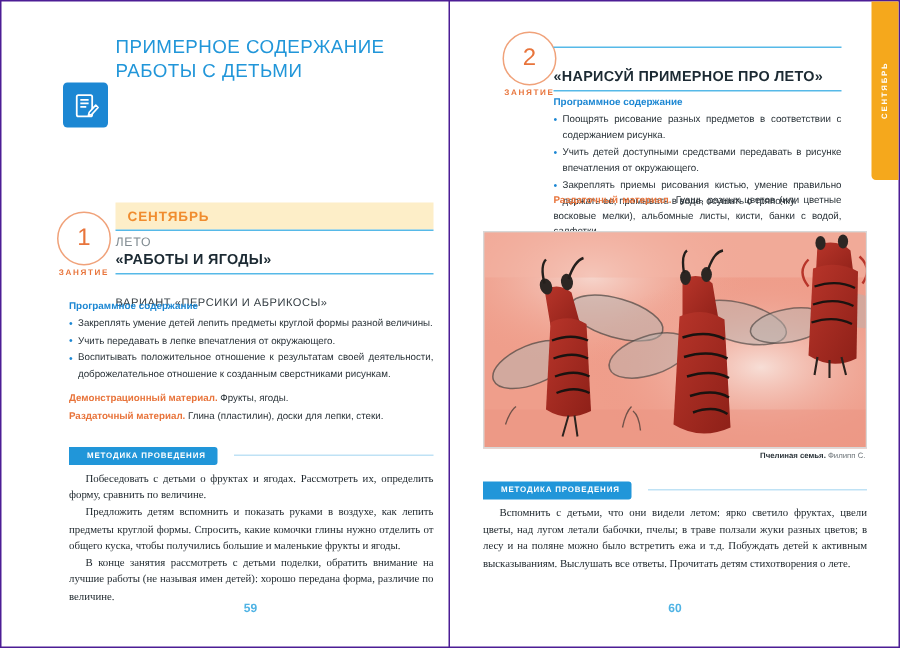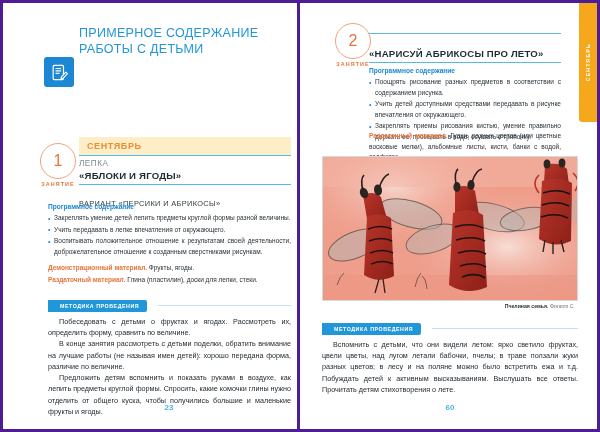--- a/index.html
+++ b/index.html
@@ -12,21 +12,21 @@
   .spread {
     position:relative;
     width:600px; height:432px;
     background:#fdfdfd;
     display:flex;
   }
   .page {
     position:relative;
     height:432px;
     background:#ffffff;
-    border:3px solid #4c1d95;
+    border:1px solid #4c1d95;
   }
   .page-left  { width:300px; }
   .page-right { width:300px; border-left:none; }
 
   
   .main-title {
     position:absolute;
     left:76px; top:22px;
     width:210px;
     color:#2196d9;
@@ -142,21 +142,21 @@
     content:"";
     position:absolute;
     left:100%; top:0;
     width:0;height:0;
   }
   .badge-rule { position:absolute; height:1.2px; background:#bfe2f5; }
 
   .body-text {
     position:absolute;
     color:#1d262c;
-    font-family:Liberation Sans, sans-serif;
+    font-family:Liberation Serif, serif;
     font-size:7.2px;
     line-height:1.56;
     text-align:justify;
     text-indent:11px;
   }
   .body-text p { margin:0; }
 
   .page-num {
     position:absolute;
     color:#4fb3e4;
@@ -222,23 +222,23 @@
 
     <div class="lesson-mark" style="left:24px; top:140px;">
       <div class="lesson-circle">1</div>
       <div class="lesson-word">ЗАНЯТИЕ</div>
     </div>
 
     <div class="month-band" style="left:76px; top:134px; width:212px;">СЕНТЯБРЬ</div>
 
     <div class="rule" style="left:76px; top:152px; width:212px;"></div>
 
-    <div class="lesson-kind" style="left:76px; top:156px;">ЛЕПКА</div>
-
-    <div class="lesson-name" style="left:76px; top:167px;">«ЯБЛОКИ И ЯГОДЫ»</div>
+    <div class="lesson-kind" style="left:76px; top:156px;">ЛЕТО</div>
+
+    <div class="lesson-name" style="left:76px; top:167px;">«РАБОТЫ И ЯГОДЫ»</div>
 
     <div class="rule" style="left:76px; top:181px; width:212px;"></div>
 
     <div class="variant" style="left:76px; top:196px;">ВАРИАНТ «ПЕРСИКИ И АБРИКОСЫ»</div>
 
     <div class="sec-head" style="left:45px; top:200px;">Программное содержание</div>
 
     <ul class="prog-list" style="left:45px; top:210px; width:243px;">
       <li>Закреплять умение детей лепить предметы круглой формы разной величины.</li>
       <li>Учить передавать в лепке впечатления от окружающего.</li>
@@ -251,42 +251,42 @@
 
     <div class="mat-line" style="left:45px; top:272px; width:243px;">
       <b>Раздаточный материал.</b><span> Глина (пластилин), доски для лепки, стеки.</span>
     </div>
 
     <div class="method-badge" style="left:45px; top:297px;">МЕТОДИКА ПРОВЕДЕНИЯ</div>
     <div class="badge-rule" style="left:155px; top:301.5px; width:133px;"></div>
 
     <div class="body-text" style="left:45px; top:313px; width:243px;">
       <p>Побеседовать с детьми о фруктах и ягодах. Рассмотреть их, определить форму, сравнить по величине.</p>
+      <p>Предложить детям вспомнить и показать руками в воздухе, как лепить предметы круглой формы. Спросить, какие комочки глины нужно отделить от общего куска, чтобы получились большие и маленькие фрукты и ягоды.</p>
       <p>В конце занятия рассмотреть с детьми поделки, обратить внимание на лучшие работы (не называя имен детей): хорошо передана форма, различие по величине.</p>
-      <p>Предложить детям вспомнить и показать руками в воздухе, как лепить предметы круглой формы. Спросить, какие комочки глины нужно отделить от общего куска, чтобы получились большие и маленькие фрукты и ягоды.</p>
-    </div>
-
-    <div class="page-num" style="left:146px; top:400px;">23</div>
+    </div>
+
+    <div class="page-num" style="left:146px; top:400px;">59</div>
   </div>
 
   <div class="page page-right">
 
     <div class="month-tab">
       <span>СЕНТЯБРЬ</span>
     </div>
 
     <div class="lesson-mark" style="left:22px; top:20px;">
       <div class="lesson-circle">2</div>
       <div class="lesson-word">ЗАНЯТИЕ</div>
     </div>
 
     <div class="rule" style="left:69px; top:30px; width:192px;"></div>
 
 
-    <div class="lesson-name" style="left:69px; top:45px;">«НАРИСУЙ АБРИКОСЫ ПРО ЛЕТО»</div>
+    <div class="lesson-name" style="left:69px; top:45px;">«НАРИСУЙ ПРИМЕРНОЕ ПРО ЛЕТО»</div>
 
     <div class="rule" style="left:69px; top:59px; width:192px;"></div>
 
     <div class="sec-head" style="left:69px; top:64px;">Программное содержание</div>
 
     <ul class="prog-list" style="left:69px; top:74px; width:192px;">
       <li>Поощрять рисование разных предметов в соответствии с содержанием рисунка.</li>
       <li>Учить детей доступными средствами передавать в рисунке впечатления от окружающего.</li>
       <li>Закреплять приемы рисования кистью, умение правильно держать ее, промывать в воде, осушать о тряпочку.</li>
     </ul>

